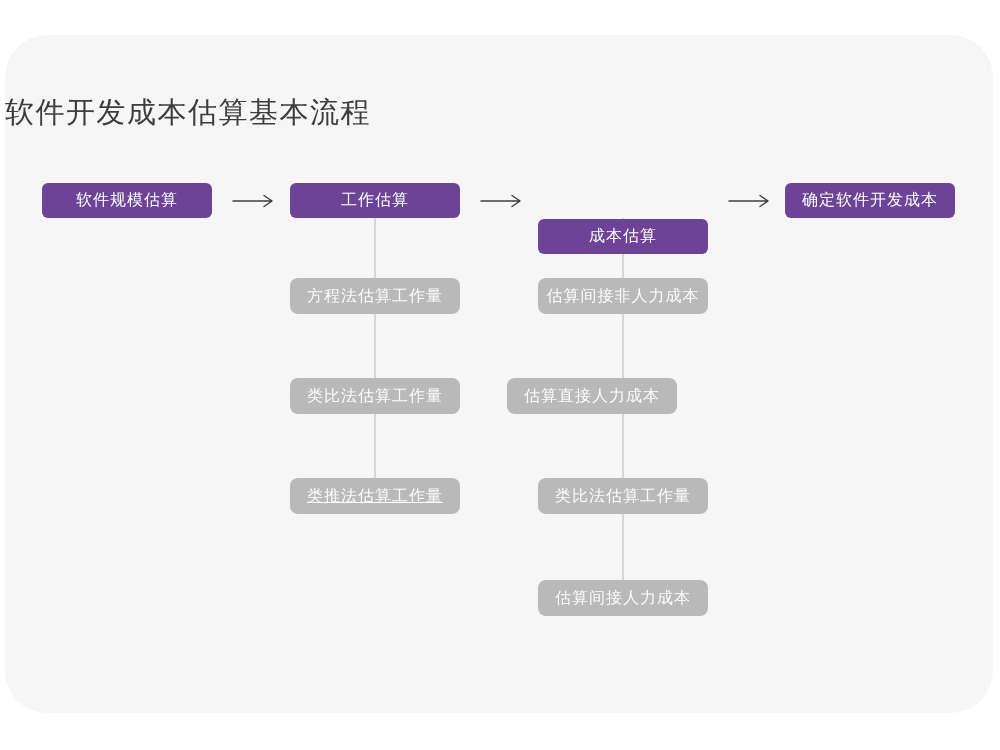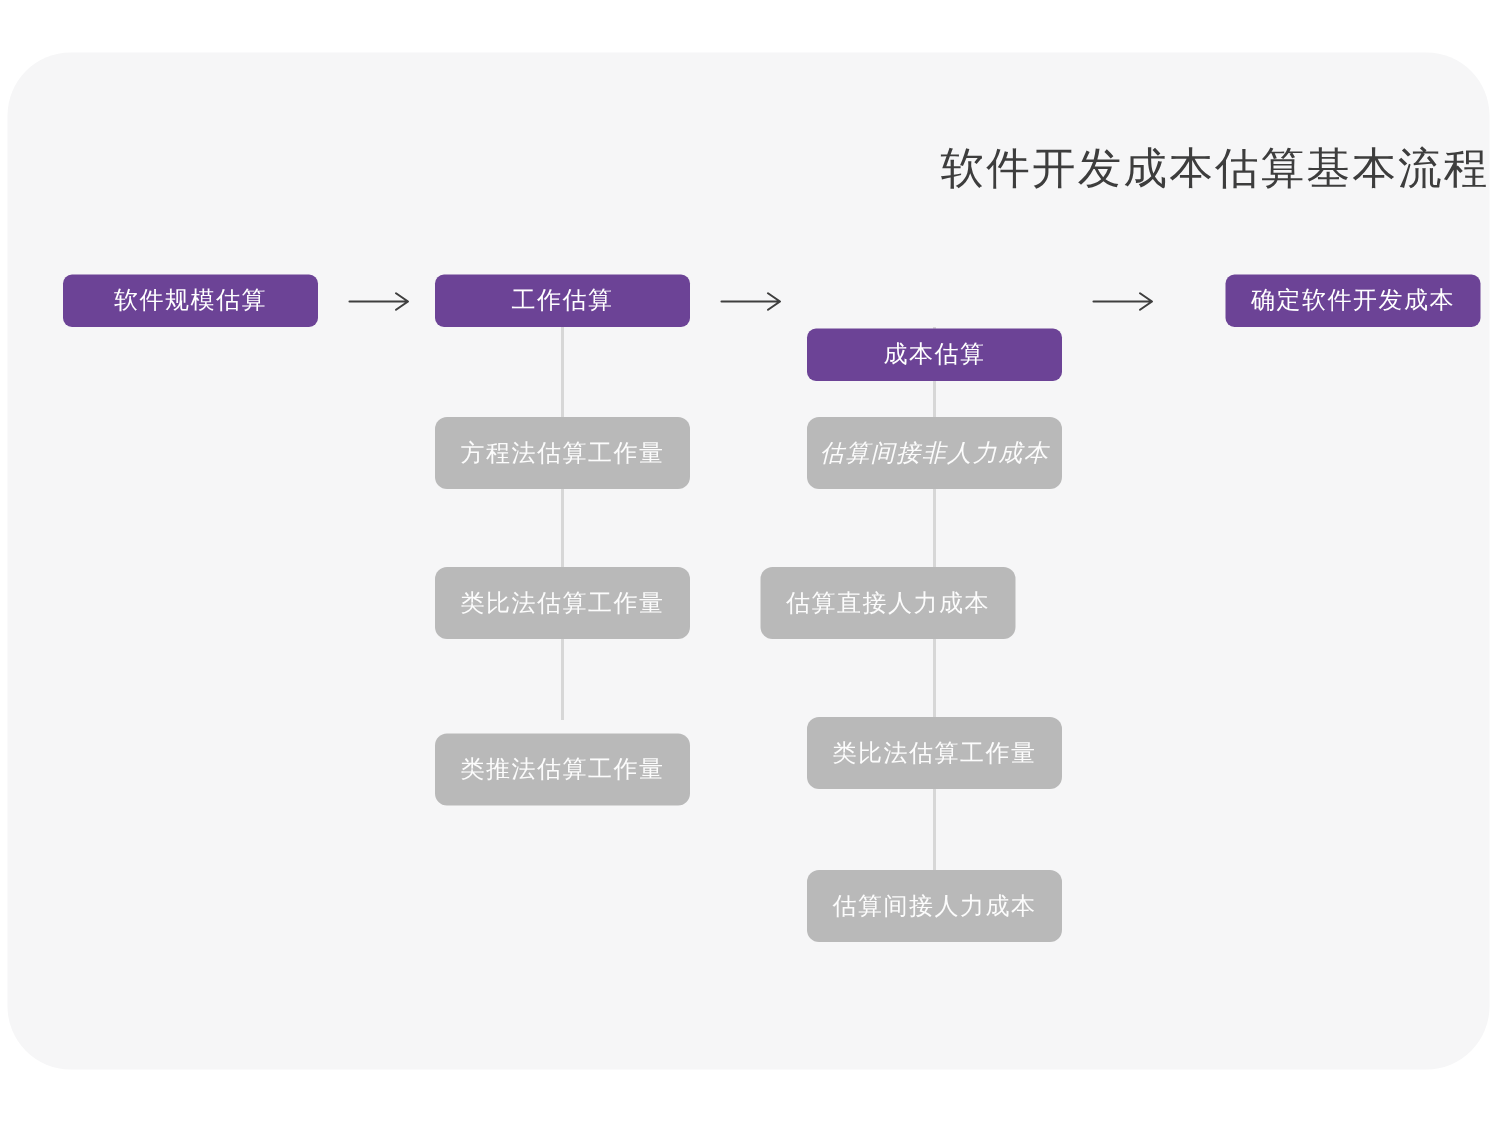--- a/index.html
+++ b/index.html
@@ -23,21 +23,21 @@
   .card{
     position:absolute;
     left:5px; top:35px;
     width:988px; height:678px;
     background:var(--card-bg);
     border-radius:42px;
   }
   .title{
     position:absolute;
     left:0; right:0; top:58px;
-    text-align:right;
+    text-align:left;
     font-size:29px;
     font-weight:400;
     letter-spacing:1.5px;
     color:var(--title-text);
   }
   .node{
     position:absolute;
     width:170px;
     display:flex;
     align-items:center;
@@ -48,28 +48,28 @@
     white-space:nowrap;
     z-index:2;
   }
   .node.main{
     height:35px;
     background:var(--primary-purple);
     border-radius:6px;
     color:#ffffff;
   }
   .node.sub{
-    height:48px;
+    height:36px;
     background:var(--gray-node);
     border-radius:8px;
   }
   .row-main .n1{left:37px;  top:148px;}
   .row-main .n2{left:285px; top:148px;}
   .row-main .n3{left:533px; top:148px;margin-top:36px;}
-  .row-main .n4{left:812px; top:148px;}
+  .row-main .n4{left:780px; top:148px;}
 
   .arrow{
     position:absolute;
     top:158px;
     width:44px; height:16px;
     color:var(--arrow);
     z-index:2;
   }
   .arrow.a1{left:226px;}
   .arrow.a2{left:474px;}
@@ -79,23 +79,23 @@
     position:absolute;
     width:2px;
     background:var(--connector);
     z-index:1;
   }
   .vline.work{left:369px; top:183px; height:262px;}
   .vline.cost{left:617px; top:183px; height:364px;}
 
   .col-work .m1{left:285px; top:243px;}
   .col-work .m2{left:285px; top:343px;}
-  .col-work .m3{left:285px; top:454px;}
+  .col-work .m3{left:285px; top:443px;text-decoration:underline;}
 
-  .col-cost .c1{left:533px; top:243px;font-style:italic;}
+  .col-cost .c1{left:533px; top:243px;}
   .col-cost .c2{left:502px; top:343px;}
   .col-cost .c3{left:533px; top:443px;}
   .col-cost .c4{left:533px; top:545px;}
 </style>
 </head>
 <body>
 
 <div class="card">
 
   <h1 class="title">软件开发成本估算基本流程</h1>

